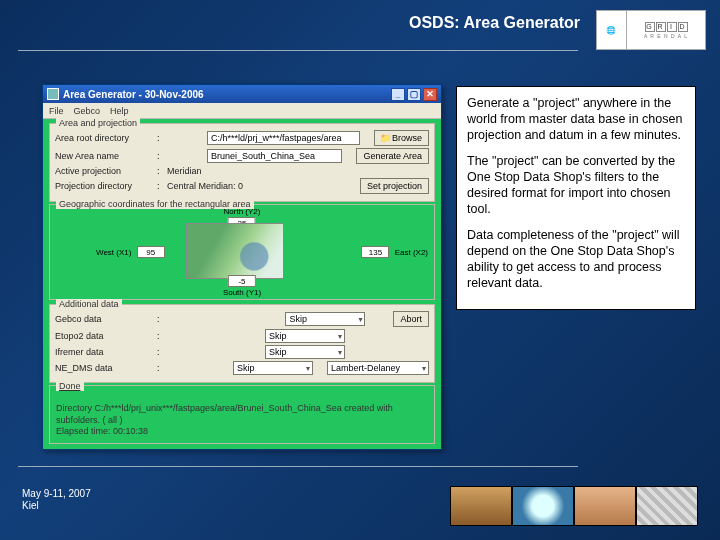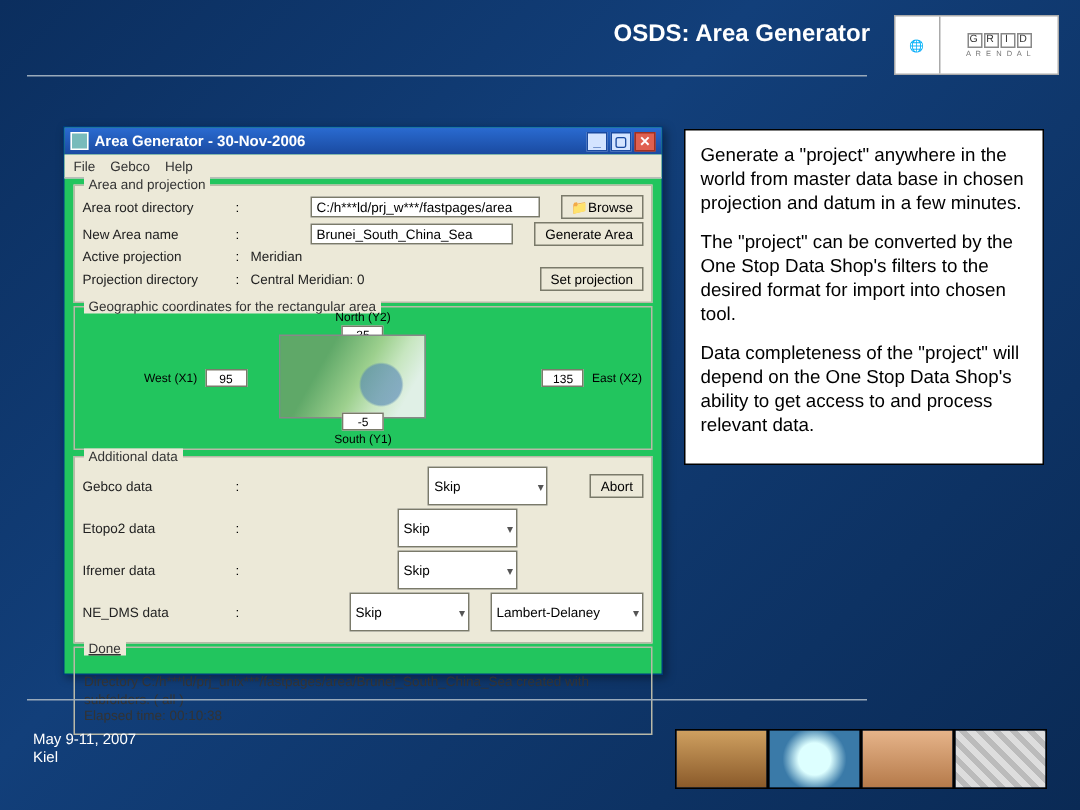--- a/index.html
+++ b/index.html
@@ -49,21 +49,21 @@
   .win-btn.close { background:#e06050; color:#fff; border-color:#a03020;}
   .menubar { height: 16px; background:#ece9d8; display:flex; align-items:center; gap:10px; padding:0 6px; color:#333; border-bottom:1px solid #bbb;}
   .panel { margin:4px 6px 2px 6px; border:1px solid #b9b9a8; padding:4px 5px 5px 5px; background:#ece9d8; position:relative;}
   .panel-title { position:absolute; top:-6px; left:6px; background:#ece9d8; padding:0 3px; font-size:9px; color:#333;}
   .row { display:flex; align-items:center; gap:4px; margin:2px 0; }
   .lbl { width: 98px; color:#222; }
   .colon { width:6px; }
   .val { flex:1; background:#fff; border:1px solid #7a7a6a; height:14px; padding:0 3px; display:flex; align-items:center; overflow:hidden; white-space:nowrap;margin-left:40px;}
   .txt { flex:1; color:#222; }
   .btn { background:#ece9d8; border:1px solid #7a7a6a; height:16px; padding:0 6px; font-size:9px; display:flex; align-items:center; white-space:nowrap;}
-  .sel { background:#fff; border:1px solid #7a7a6a; height:26px; width:80px; display:flex; align-items:center; justify-content:space-between; padding:0 2px 0 3px;}
+  .sel { background:#fff; border:1px solid #7a7a6a; height:14px; width:80px; display:flex; align-items:center; justify-content:space-between; padding:0 2px 0 3px;}
   .sel .chev { font-size:8px; color:#555; }
 
   .map-area { margin:2px 6px; border:1px solid #b9b9a8; padding:18px 20px 6px 6px; position:relative; }
   .map-area .panel-title{ top:-6px; }
   .axis-n { position:absolute; top:2px; left:50%; transform:translateX(-50%); font-size:8px; }
   .axis-s { position:absolute; bottom:2px; left:50%; transform:translateX(-50%); font-size:8px; }
   .axis-w { position:absolute; left:6px; top:50%; transform:translateY(-50%); font-size:8px;margin-left:40px; }
   .axis-e { position:absolute; right:6px; top:50%; transform:translateY(-50%); font-size:8px; }
   .map-center { display:flex; align-items:center; justify-content:center; gap:4px; }
   .map-img { width:98px; height:56px; background:linear-gradient(120deg,#5fa868 30%,#9dd08e 55%, #c7e6c0 70%, #e0f0e6 85%); border:1px solid #888; position:relative;}

